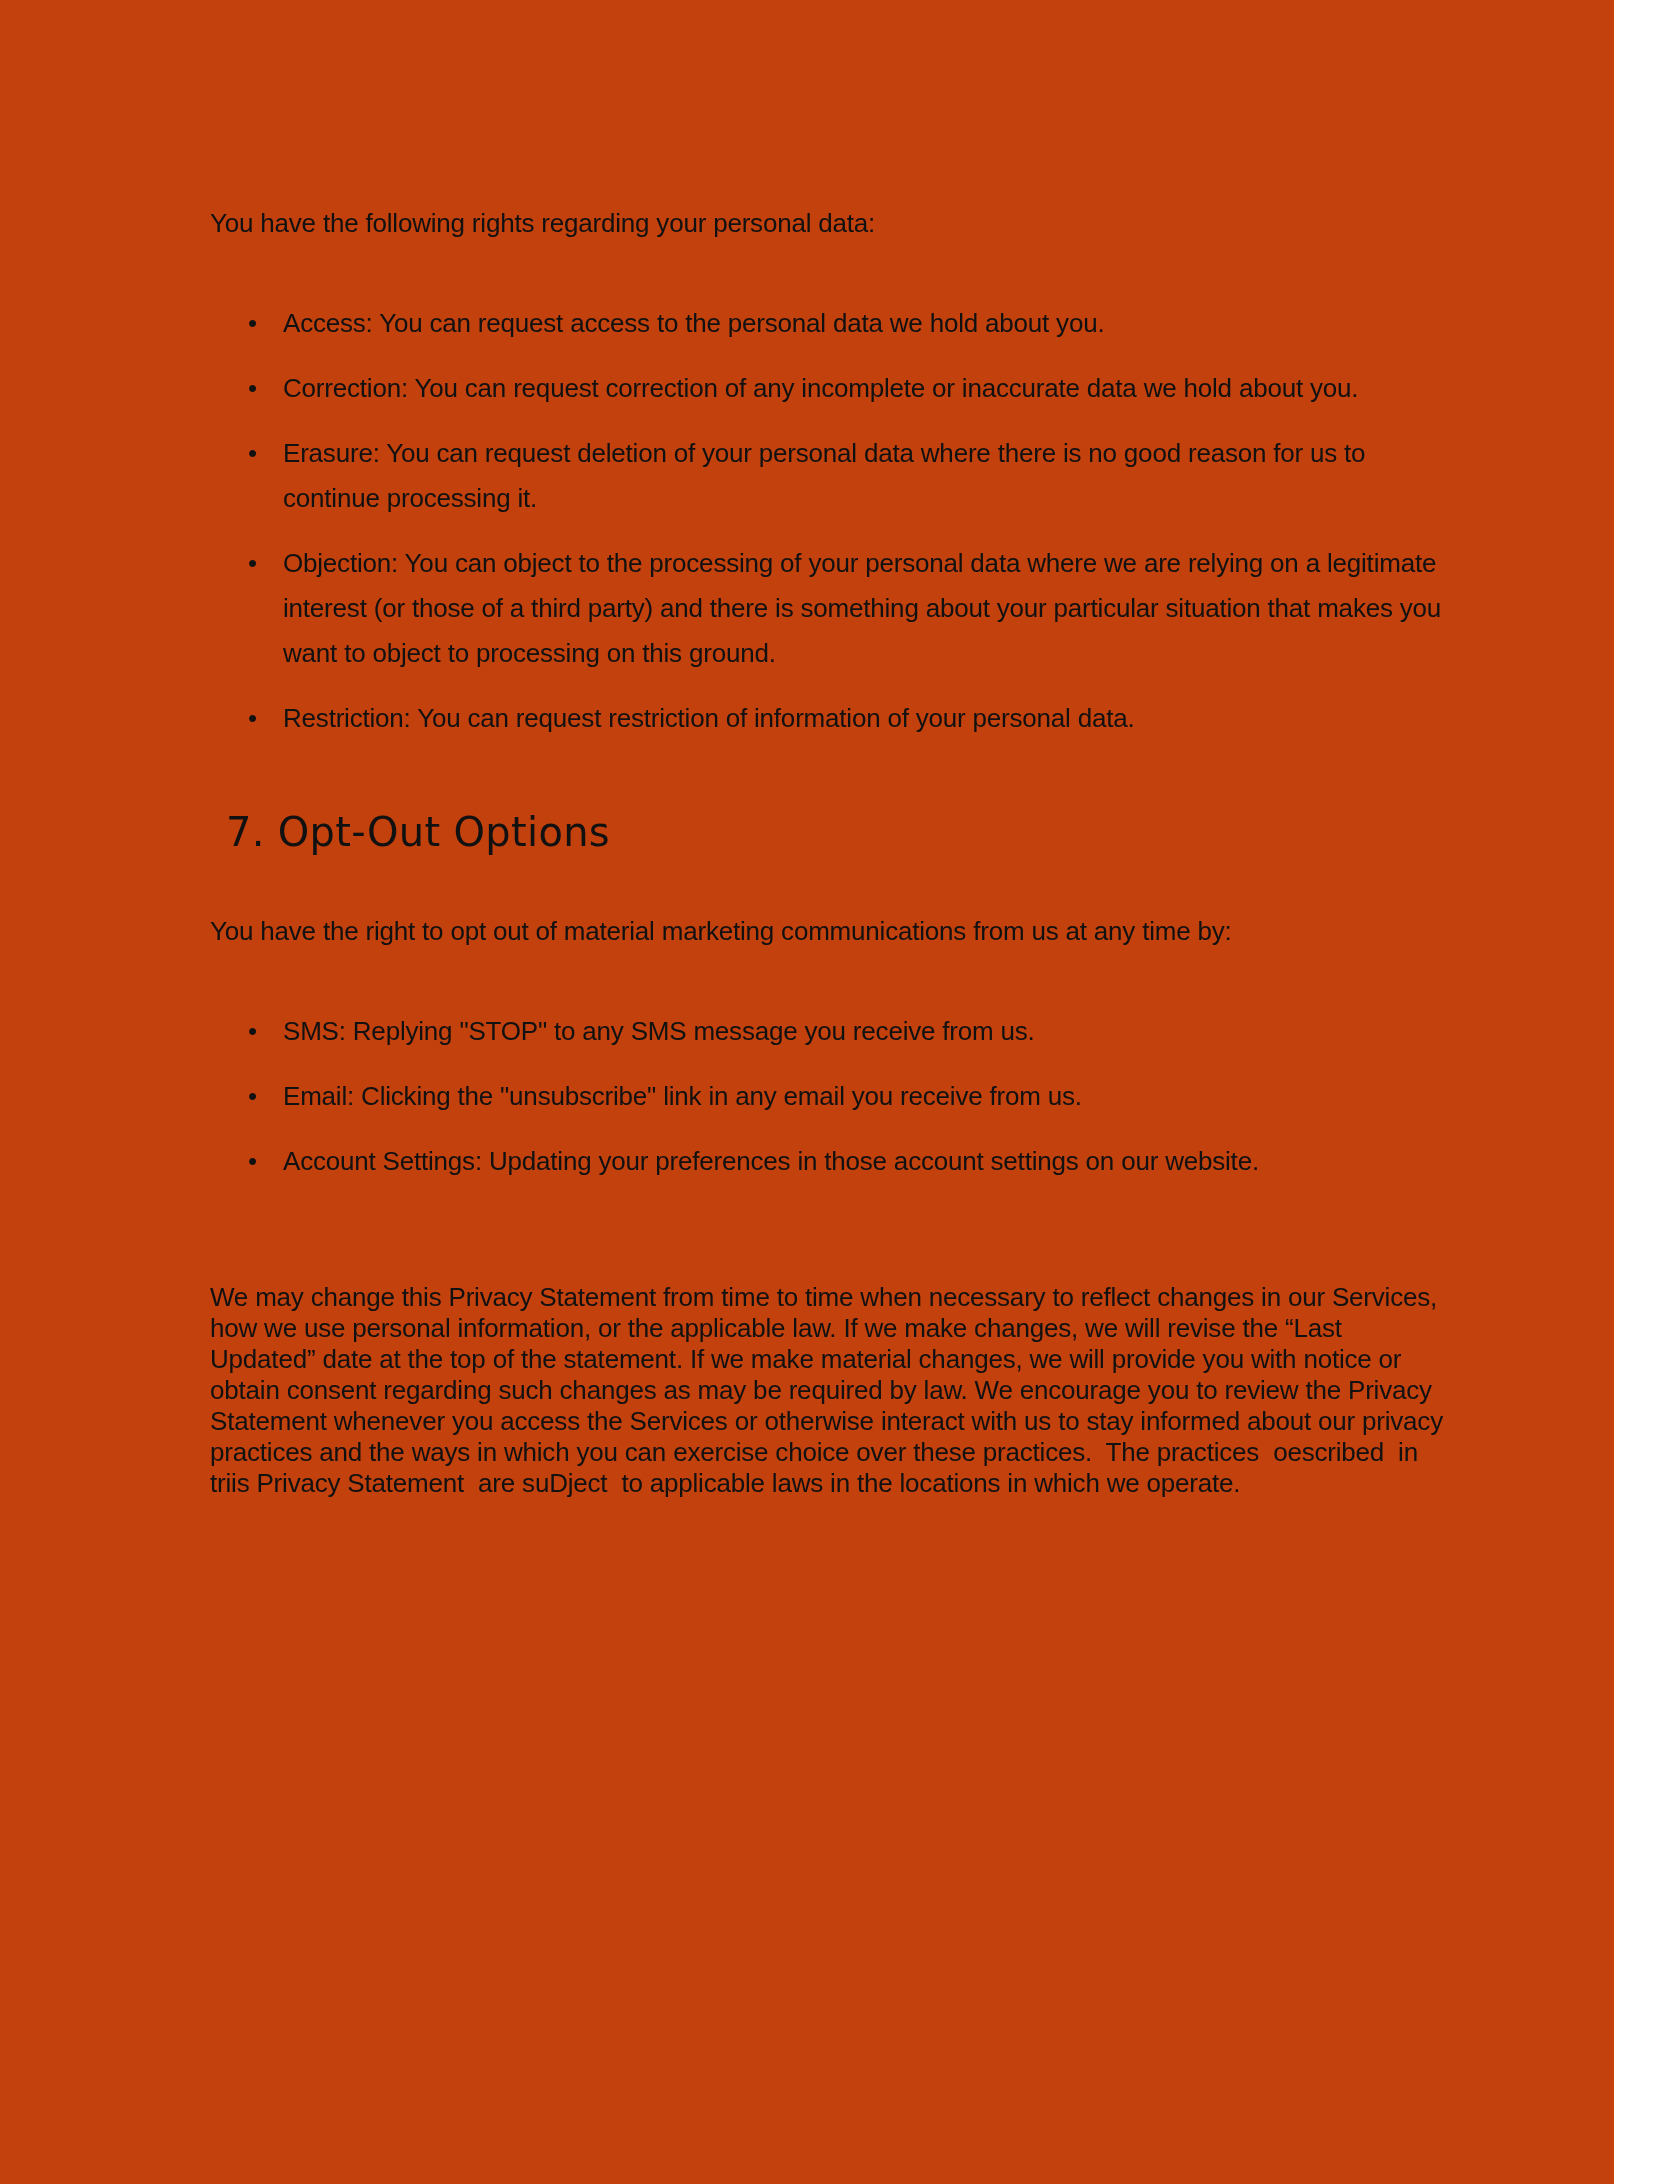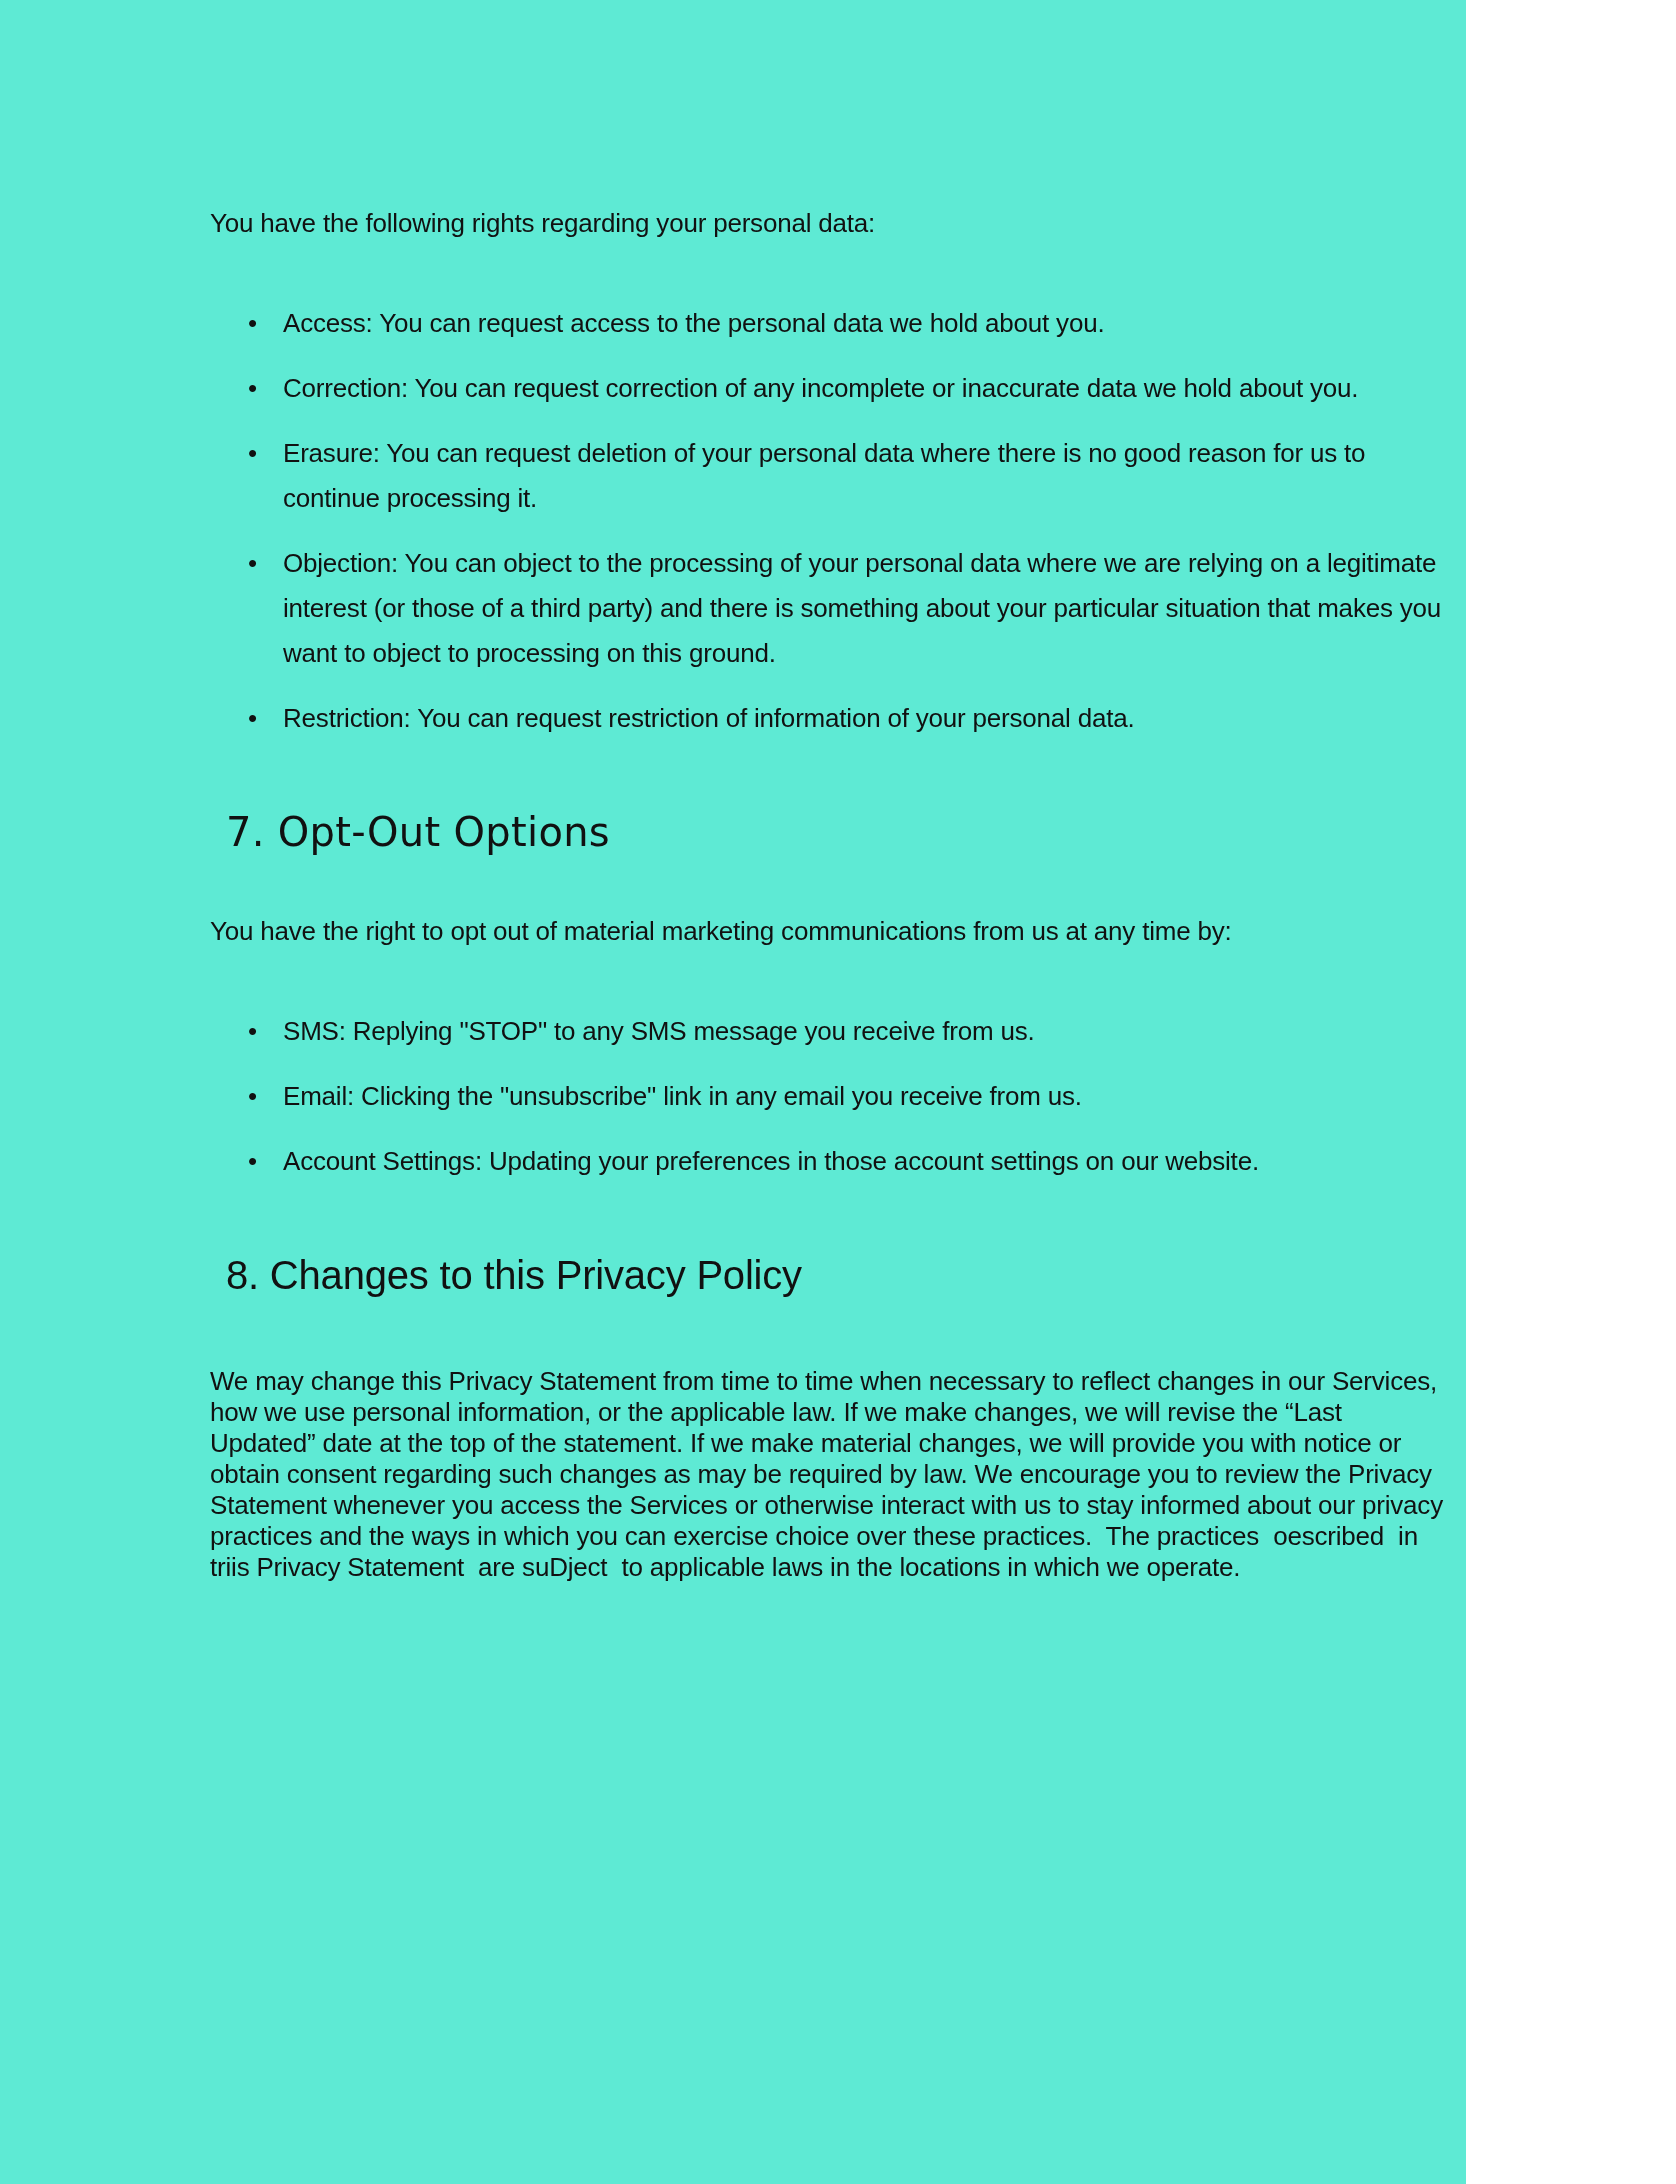--- a/index.html
+++ b/index.html
@@ -9,23 +9,23 @@
   }
   body {
     width: 1677px;
     height: 2184px;
     font-family: "Liberation Sans", sans-serif;
     color: #000000;
     -webkit-font-smoothing: antialiased;
   }
   .page {
     position: relative;
-    width: 1466px;
+    width: 1614px;
     height: 2184px;
-    background: #5eead4;
+    background: #c2410c;
     box-sizing: border-box;
     padding: 12px;
     overflow: hidden;
   }
   .content {
     position: absolute;
     left: 210px;
     top: 201px;
     width: 1240px;
   }
@@ -151,21 +151,20 @@
         <span class="bullet-text">Email: Clicking the "unsubscribe" link in any email you receive from us.</span>
       </li>
       <li>
         <span class="bullet-dot">•</span>
         <span class="bullet-text">Account Settings: Updating your preferences in those account settings on our website.</span>
       </li>
     </ul>
 
     <div class="spacer-lg"></div>
 
-    <h2 class="heading heading-8">8. Changes to this Privacy Policy</h2>
 
     <div class="spacer-lg"></div>
 
     <p class="para tight">We may change this Privacy Statement from time to time when necessary to reflect changes in our Services, how we use personal information, or the applicable law. If we make changes, we will revise the “Last Updated” date at the top of the statement. If we make material changes, we will provide you with notice or obtain consent regarding such changes as may be required by law. We encourage you to review the Privacy Statement whenever you access the Services or otherwise interact with us to stay informed about our privacy practices and the ways in which you can exercise choice over these practices.  The practices  oescribed  in triis Privacy Statement  are suDject  to applicable laws in the locations in which we operate.</p>
 
   </div>
 </div>
 
 
 </body></html>

